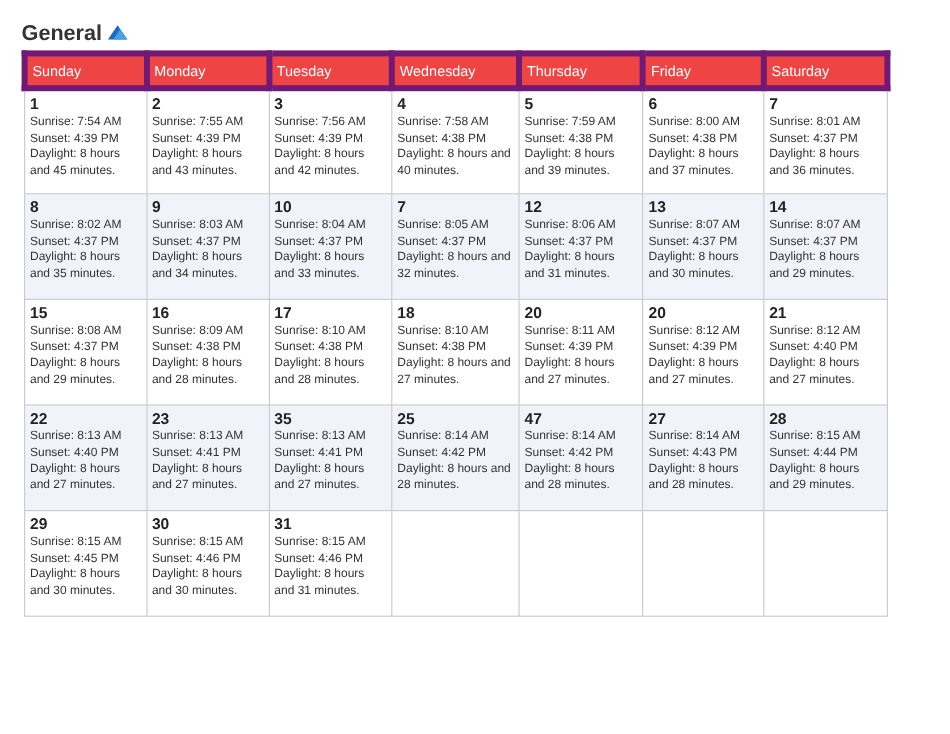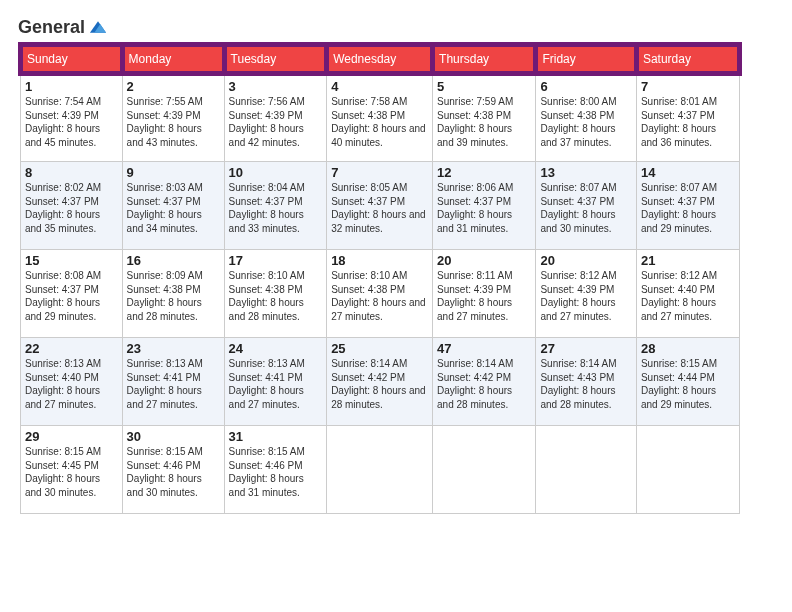--- a/index.html
+++ b/index.html
@@ -213,21 +213,21 @@
         <tr>
           <td>
           <span class="day-num">22</span>
           <span class="day-info">Sunrise: 8:13 AM<br>Sunset: 4:40 PM<br>Daylight: 8 hours and 27 minutes.</span>
         </td>
           <td>
           <span class="day-num">23</span>
           <span class="day-info">Sunrise: 8:13 AM<br>Sunset: 4:41 PM<br>Daylight: 8 hours and 27 minutes.</span>
         </td>
           <td>
-          <span class="day-num">24</span>
+          <span class="day-num">35</span>
           <span class="day-info">Sunrise: 8:13 AM<br>Sunset: 4:41 PM<br>Daylight: 8 hours and 27 minutes.</span>
         </td>
           <td>
           <span class="day-num">25</span>
           <span class="day-info">Sunrise: 8:14 AM<br>Sunset: 4:42 PM<br>Daylight: 8 hours and 28 minutes.</span>
         </td>
           <td>
           <span class="day-num">47</span>
           <span class="day-info">Sunrise: 8:14 AM<br>Sunset: 4:42 PM<br>Daylight: 8 hours and 28 minutes.</span>
         </td>

